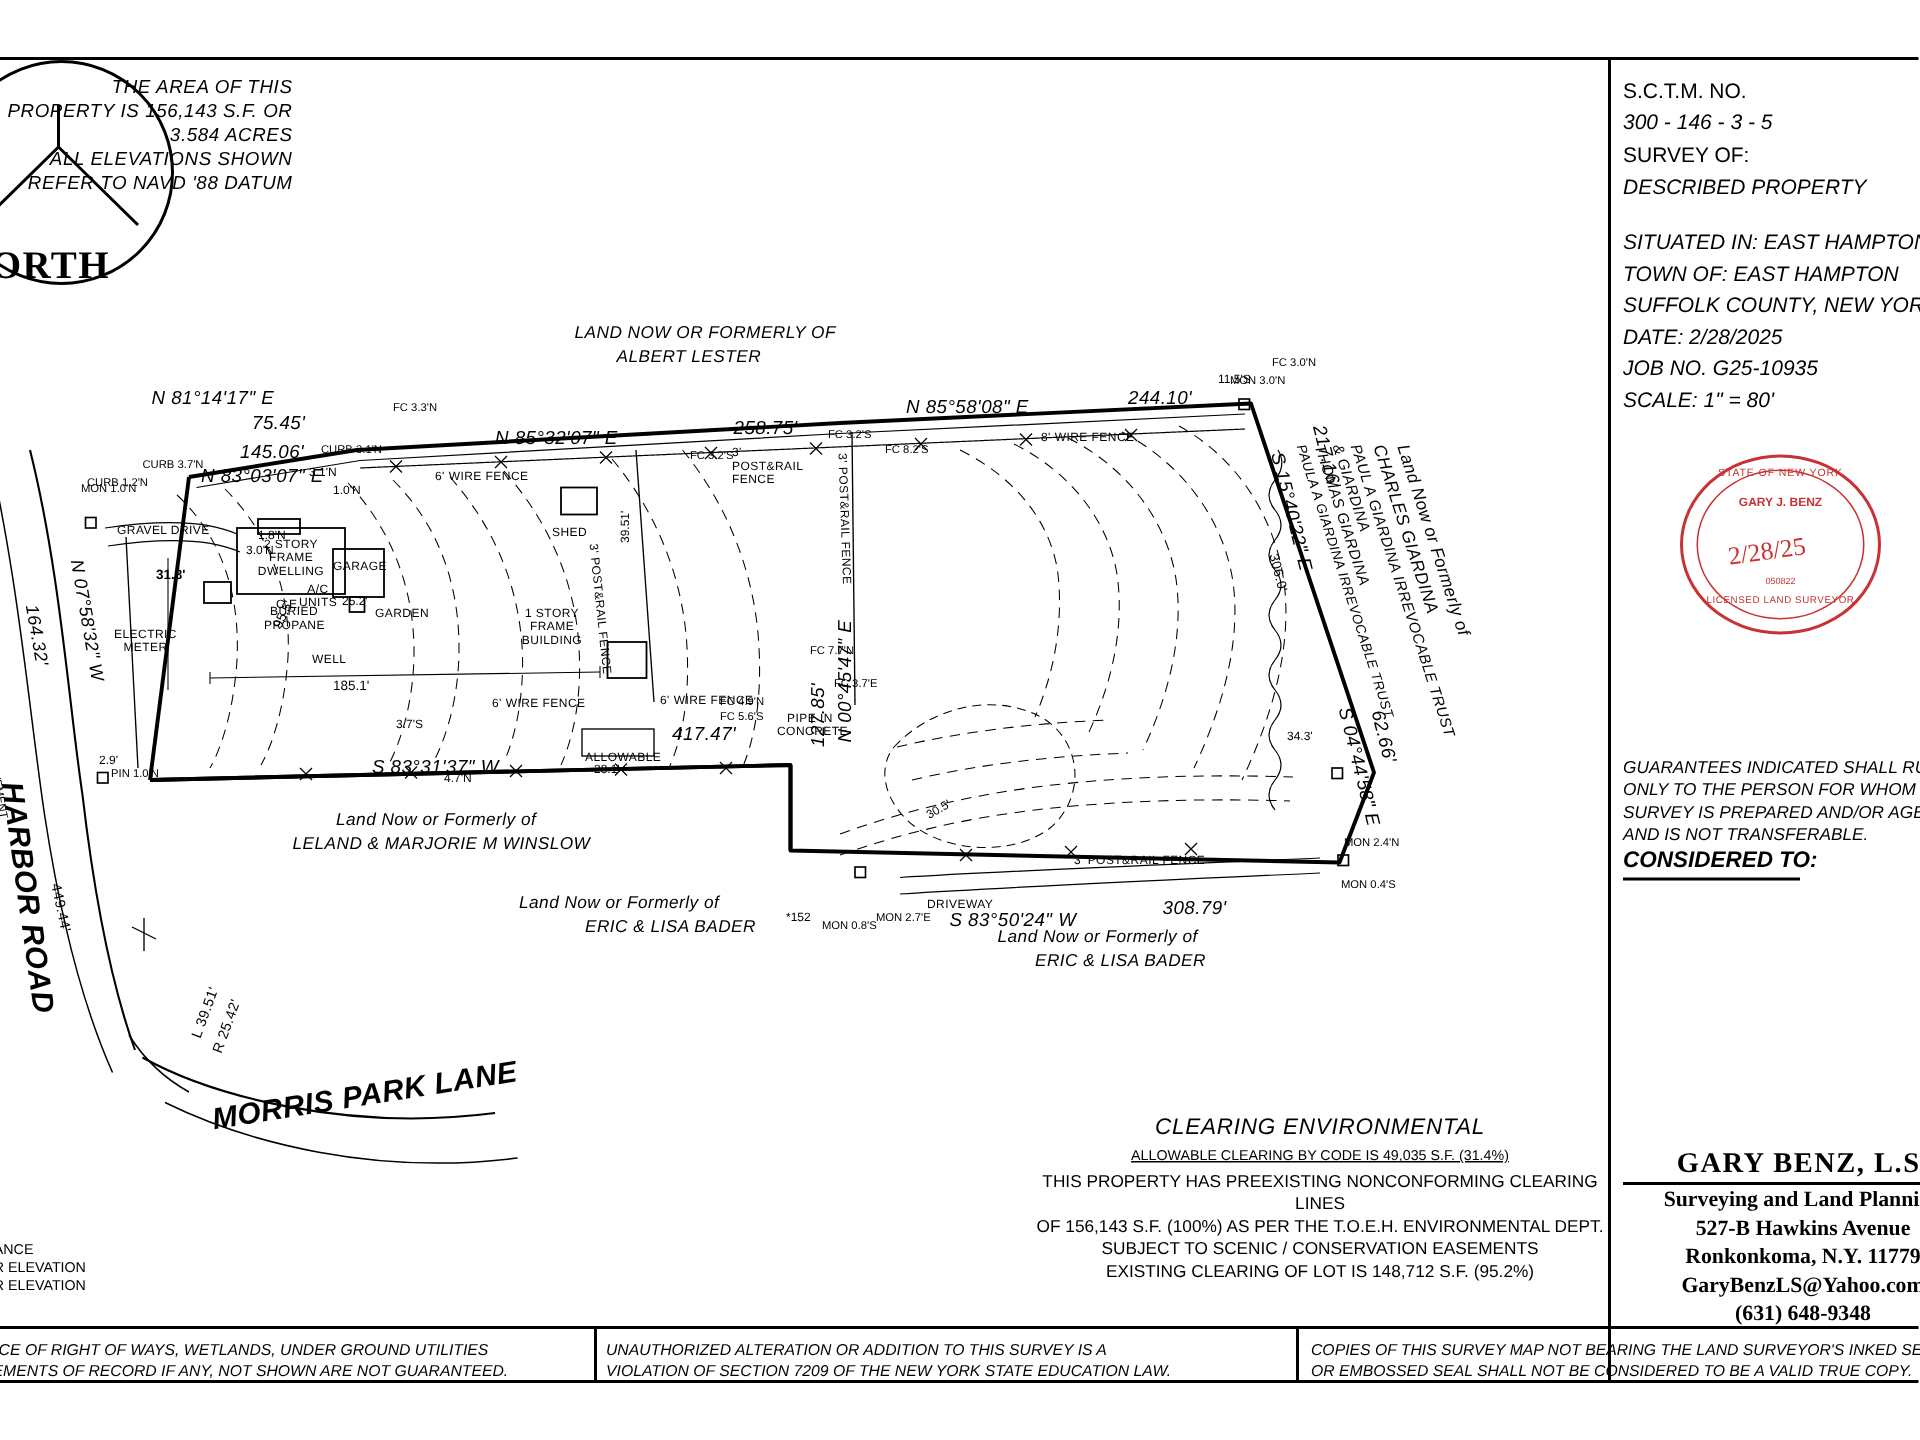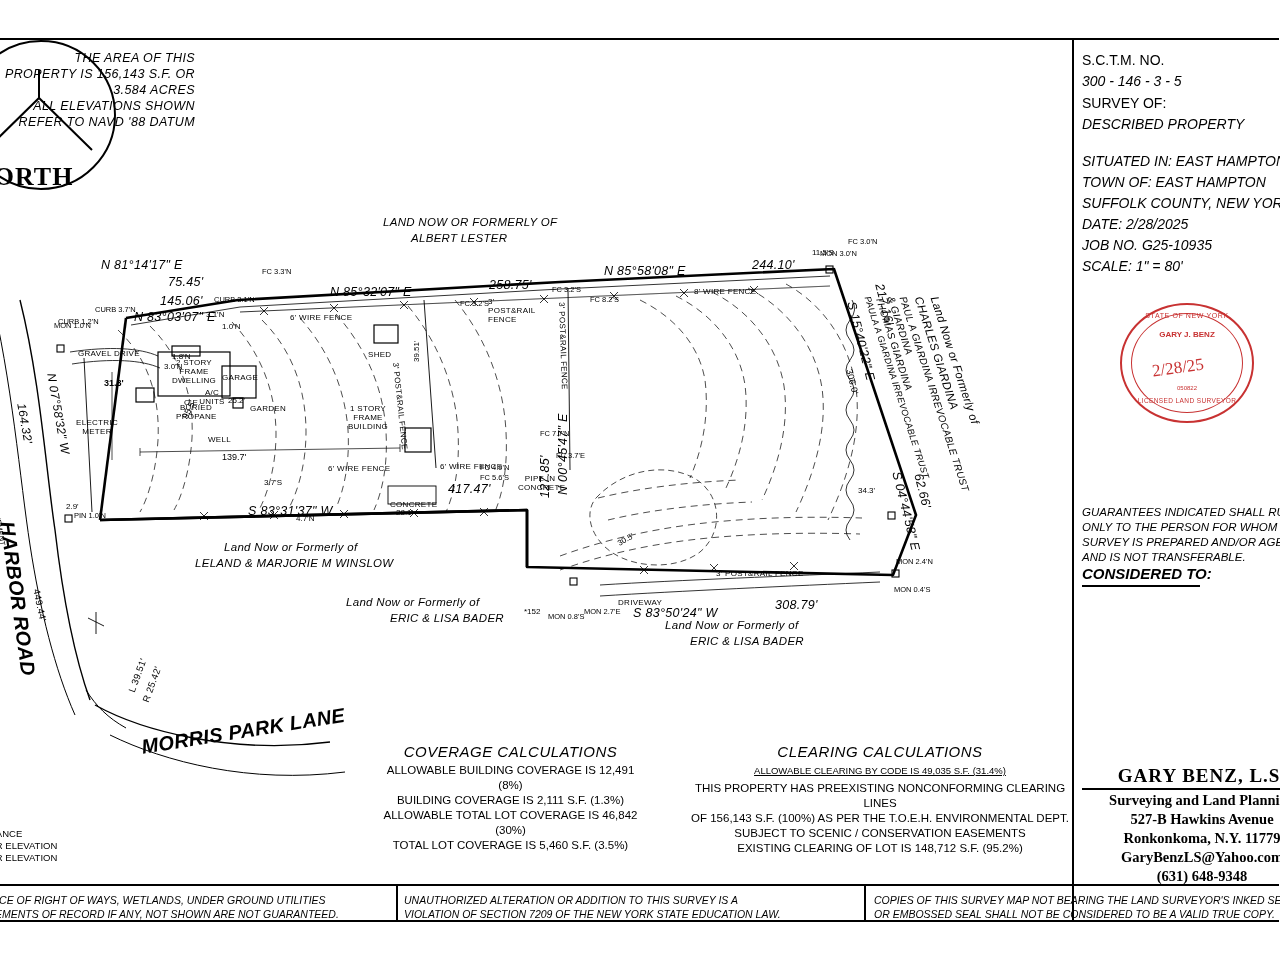--- a/index.html
+++ b/index.html
@@ -310,21 +310,21 @@
 
   <div class="lbl s" style="left:126px;top:690px;transform:rotate(-70deg);transform-origin:left top;">L 39.51'</div>
   <div class="lbl s" style="left:140px;top:700px;transform:rotate(-70deg);transform-origin:left top;">R 25.42'</div>
   <div class="lbl s" style="left:42px;top:588px;transform:rotate(78deg);transform-origin:left top;">449.44'</div>
 
   <div class="lbl xs ctr" style="left:166px;top:358px;width:56px;line-height:9px;">2 STORY FRAME DWELLING</div>
   <div class="lbl xs" style="left:222px;top:373px;">GARAGE</div>
   <div class="lbl xs" style="left:368px;top:350px;">SHED</div>
   <div class="lbl xs ctr" style="left:340px;top:404px;width:56px;line-height:9px;">1 STORY FRAME BUILDING</div>
   <div class="lbl xs" style="left:250px;top:404px;">GARDEN</div>
-  <div class="lbl xs" style="left:390px;top:500px;">CONCRETE</div>
+  <div class="lbl xs" style="left:390px;top:500px;">ALLOWABLE</div>
   <div class="lbl xs" style="left:78px;top:349px;">GRAVEL DRIVE</div>
   <div class="lbl xs" style="left:618px;top:598px;">DRIVEWAY</div>
   <div class="lbl xs ctr" style="left:176px;top:403px;width:40px;line-height:9px;">BURIED PROPANE</div>
   <div class="lbl xs ctr" style="left:76px;top:418px;width:42px;line-height:9px;">ELECTRIC METER</div>
   <div class="lbl xs" style="left:208px;top:435px;">WELL</div>
   <div class="lbl xs ctr" style="left:196px;top:388px;width:32px;line-height:9px;">A/C UNITS</div>
   <div class="lbl xs" style="left:184px;top:398px;">C.E.</div>
   <div class="lbl xs ctr" style="left:518px;top:474px;width:44px;line-height:9px;">PIPE IN CONCRETE</div>
 
   <div class="lbl xs" style="left:290px;top:313px;">6' WIRE FENCE</div>
@@ -351,21 +351,21 @@
   <div class="tiny" style="left:480px;top:464px;line-height:8px;">FC 4.9'N</div>
   <div class="tiny" style="left:480px;top:474px;line-height:8px;">FC 5.6'S</div>
   <div class="tiny" style="left:548px;top:613px;line-height:8px;">MON 0.8'S</div>
   <div class="tiny" style="left:584px;top:608px;line-height:8px;">MON 2.7'E</div>
   <div class="tiny" style="left:820px;top:250px;line-height:8px;">MON 3.0'N</div>
   <div class="tiny" style="left:54px;top:322px;line-height:8px;text-align:center;">MON 1.0'N</div>
   <div class="tiny" style="left:894px;top:586px;line-height:8px;">MON 0.4'S</div>
   <div class="tiny" style="left:896px;top:558px;line-height:8px;">MON 2.4'N</div>
   <div class="tiny" style="left:74px;top:512px;line-height:8px;">PIN 1.0'N</div>
   <div class="tiny" style="left:-6px;top:470px;transform:rotate(80deg);transform-origin:left top;white-space:nowrap;">EDGE OF PAVEMENT</div>
-  <div class="tiny" style="left:222px;top:452px;font-size:9px;">139.7'</div>
+  <div class="tiny" style="left:222px;top:452px;font-size:9px;">185.1'</div>
   <div class="tiny" style="left:180px;top:416px;font-size:9px;transform:rotate(-64deg);transform-origin:left top;">95.5'</div>
   <div class="tiny" style="left:104px;top:378px;font-size:9px;font-weight:bold;">31.8'</div>
   <div class="tiny" style="left:228px;top:366px;font-size:8px;margin-top:30px;">25.2'</div>
   <div class="tiny" style="left:616px;top:540px;font-size:8px;transform:rotate(-30deg);transform-origin:left top;">30.5'</div>
   <div class="tiny" style="left:858px;top:486px;font-size:8px;">34.3'</div>
   <div class="tiny" style="left:812px;top:248px;font-size:8px;text-align:right;">11.5'S</div>
   <div class="tiny" style="left:296px;top:474px;font-size:8px;margin-top:40px;">4.7'N</div>
   <div class="tiny" style="left:264px;top:478px;font-size:8px;">3.7'S</div>
   <div class="tiny" style="left:396px;top:508px;font-size:8px;">28.1'</div>
   <div class="tiny" style="left:524px;top:607px;font-size:8px;">*152</div>
@@ -406,30 +406,23 @@
   <div class="surveyor">
     <div class="nm">GARY  BENZ, L.S.</div>
     <div class="l" style="margin-top:4px;">Surveying and Land Planning</div>
     <div class="l">527-B Hawkins Avenue</div>
     <div class="l">Ronkonkoma, N.Y. 11779</div>
     <div class="l">GaryBenzLS@Yahoo.com</div>
     <div class="l">(631) 648-9348</div>
   </div>
   <div class="surveyor-rule"></div>
 
-  <div class="calc" style="left:378px;top:744px;width:265px;">
-    <div class="h">COVERAGE CALCULATIONS</div>
-    <div>ALLOWABLE BUILDING COVERAGE IS 12,491 (8%)</div>
-    <div>BUILDING COVERAGE IS 2,111 S.F. (1.3%)</div>
-    <div>ALLOWABLE TOTAL LOT COVERAGE IS 46,842 (30%)</div>
-    <div>TOTAL LOT COVERAGE IS 5,460 S.F. (3.5%)</div>
-  </div>
 
   <div class="calc" style="left:690px;top:744px;width:380px;">
-    <div class="h">CLEARING CALCULATIONS</div>
+    <div class="h">CLEARING ENVIRONMENTAL</div>
     <div class="sub">ALLOWABLE CLEARING BY CODE IS 49,035 S.F. (31.4%)</div>
     <div>THIS PROPERTY HAS PREEXISTING NONCONFORMING CLEARING LINES</div>
     <div>OF 156,143 S.F. (100%) AS PER THE T.O.E.H. ENVIRONMENTAL DEPT.</div>
     <div>SUBJECT TO SCENIC / CONSERVATION EASEMENTS</div>
     <div>EXISTING CLEARING OF LOT IS 148,712 S.F. (95.2%)</div>
   </div>
 
   <div class="bl-legend">
     <div>ENTRANCE</div>
     <div>FLOOR ELEVATION</div>

